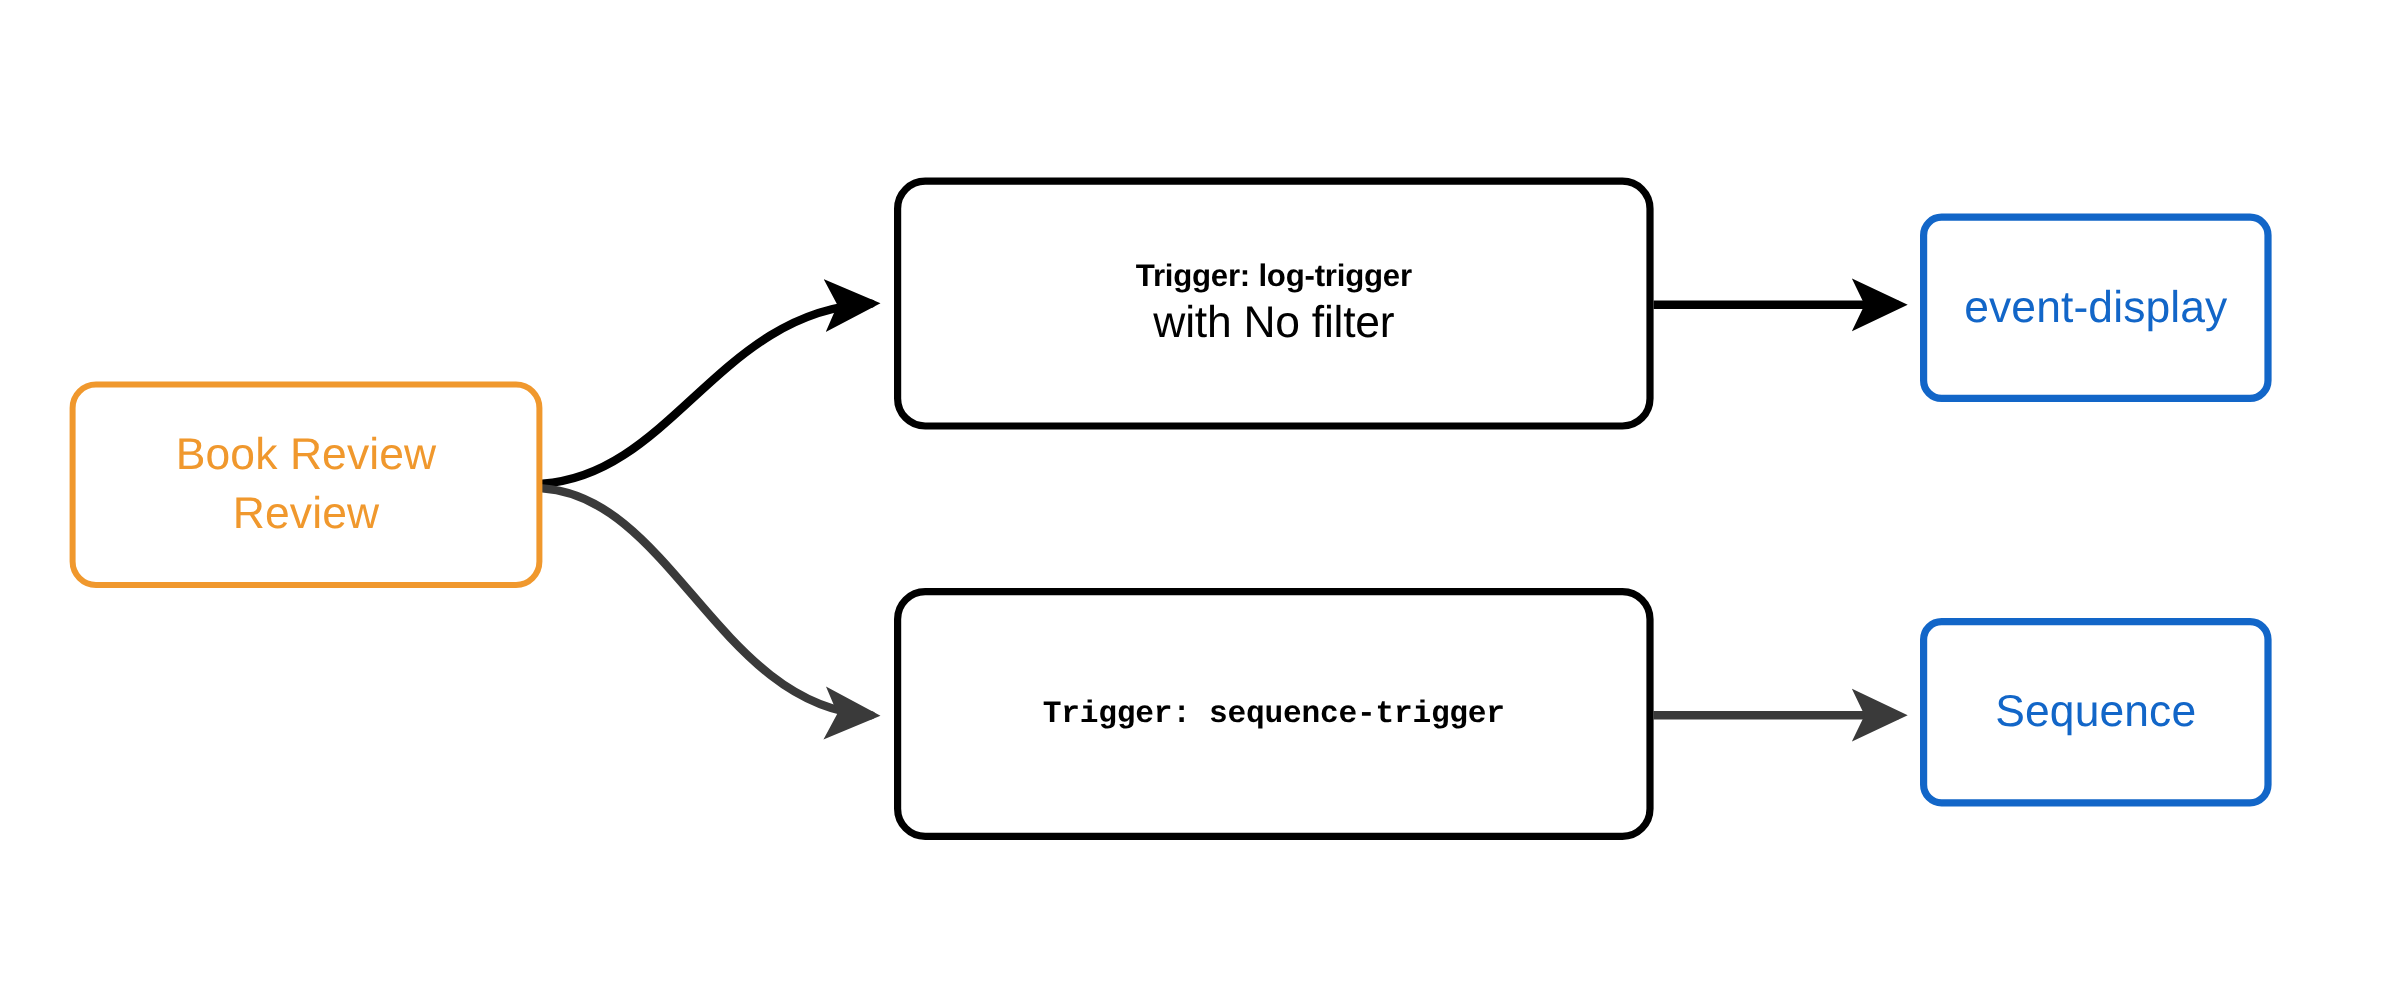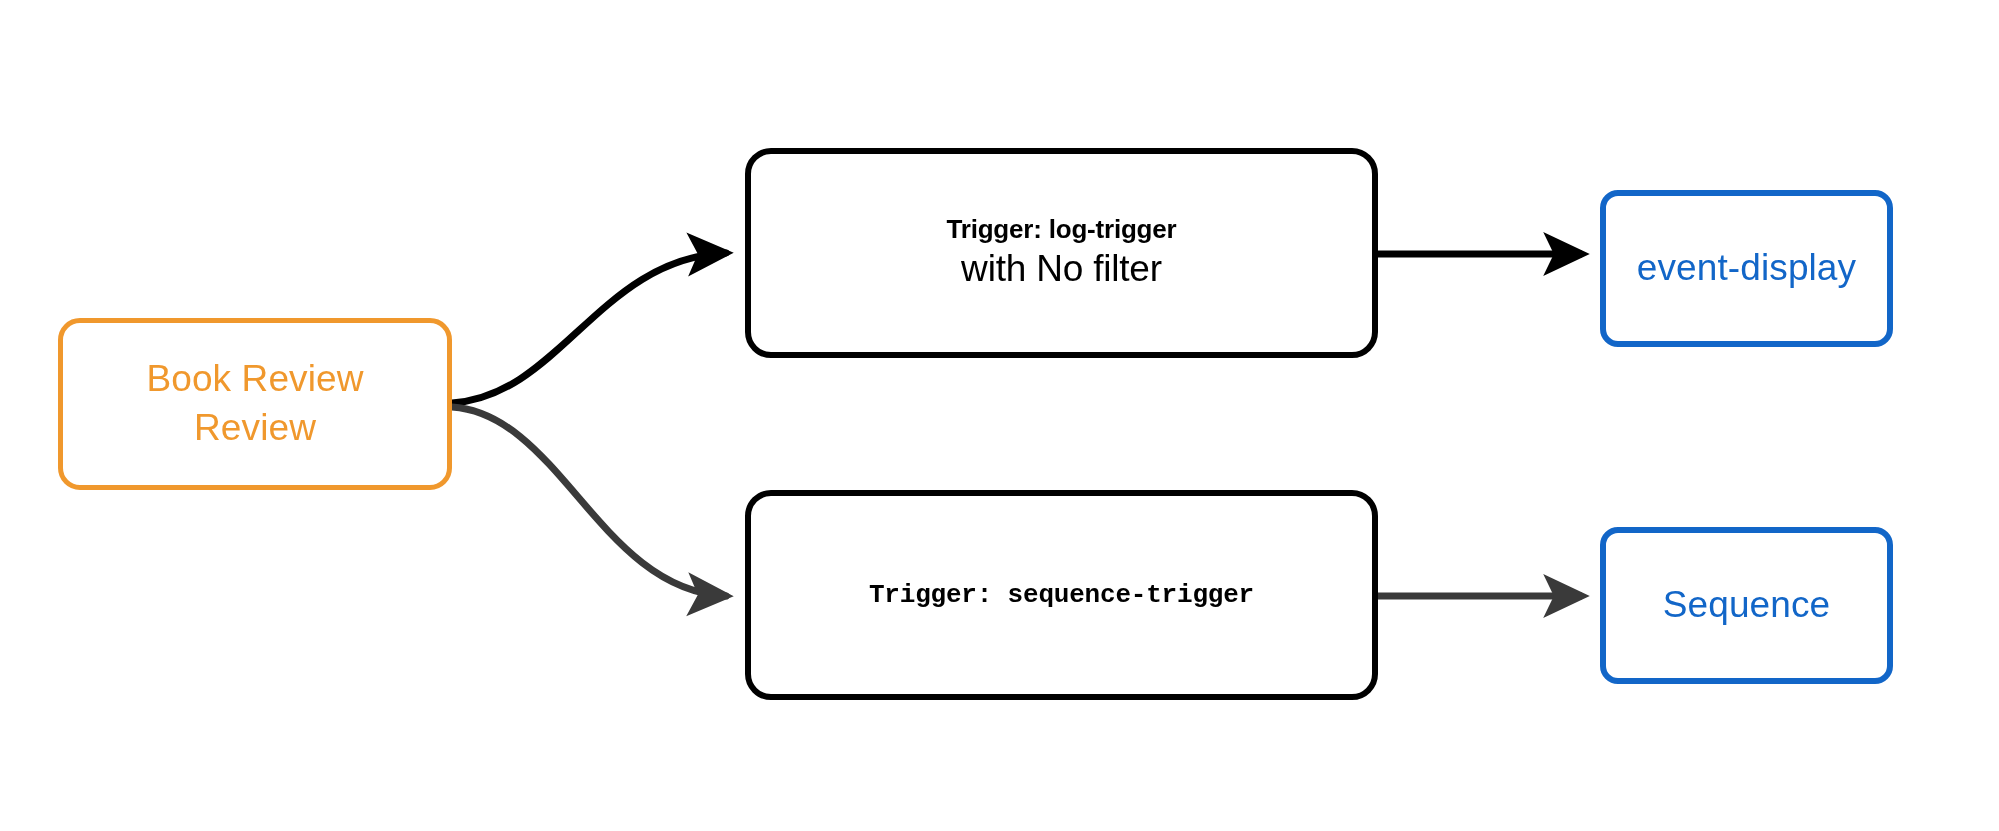--- a/index.html
+++ b/index.html
@@ -76,21 +76,20 @@
     letter-spacing: -0.2px;
   }
   
   .node-sink {
     left: 1600px;
     width: 293px;
     height: 157px;
     border: 6px solid #1266C8;
     border-radius: 18px;
     color: #1266C8;
-    margin-top: 12px;
   }
   .node-sink.top { top: 178px; }
   .node-sink.bottom { top: 515px; }
   .node-sink .line {
     font-size: 37px;
     font-weight: 400;
     line-height: 1.2;
     letter-spacing: 0.1px;
   }
 </style>

